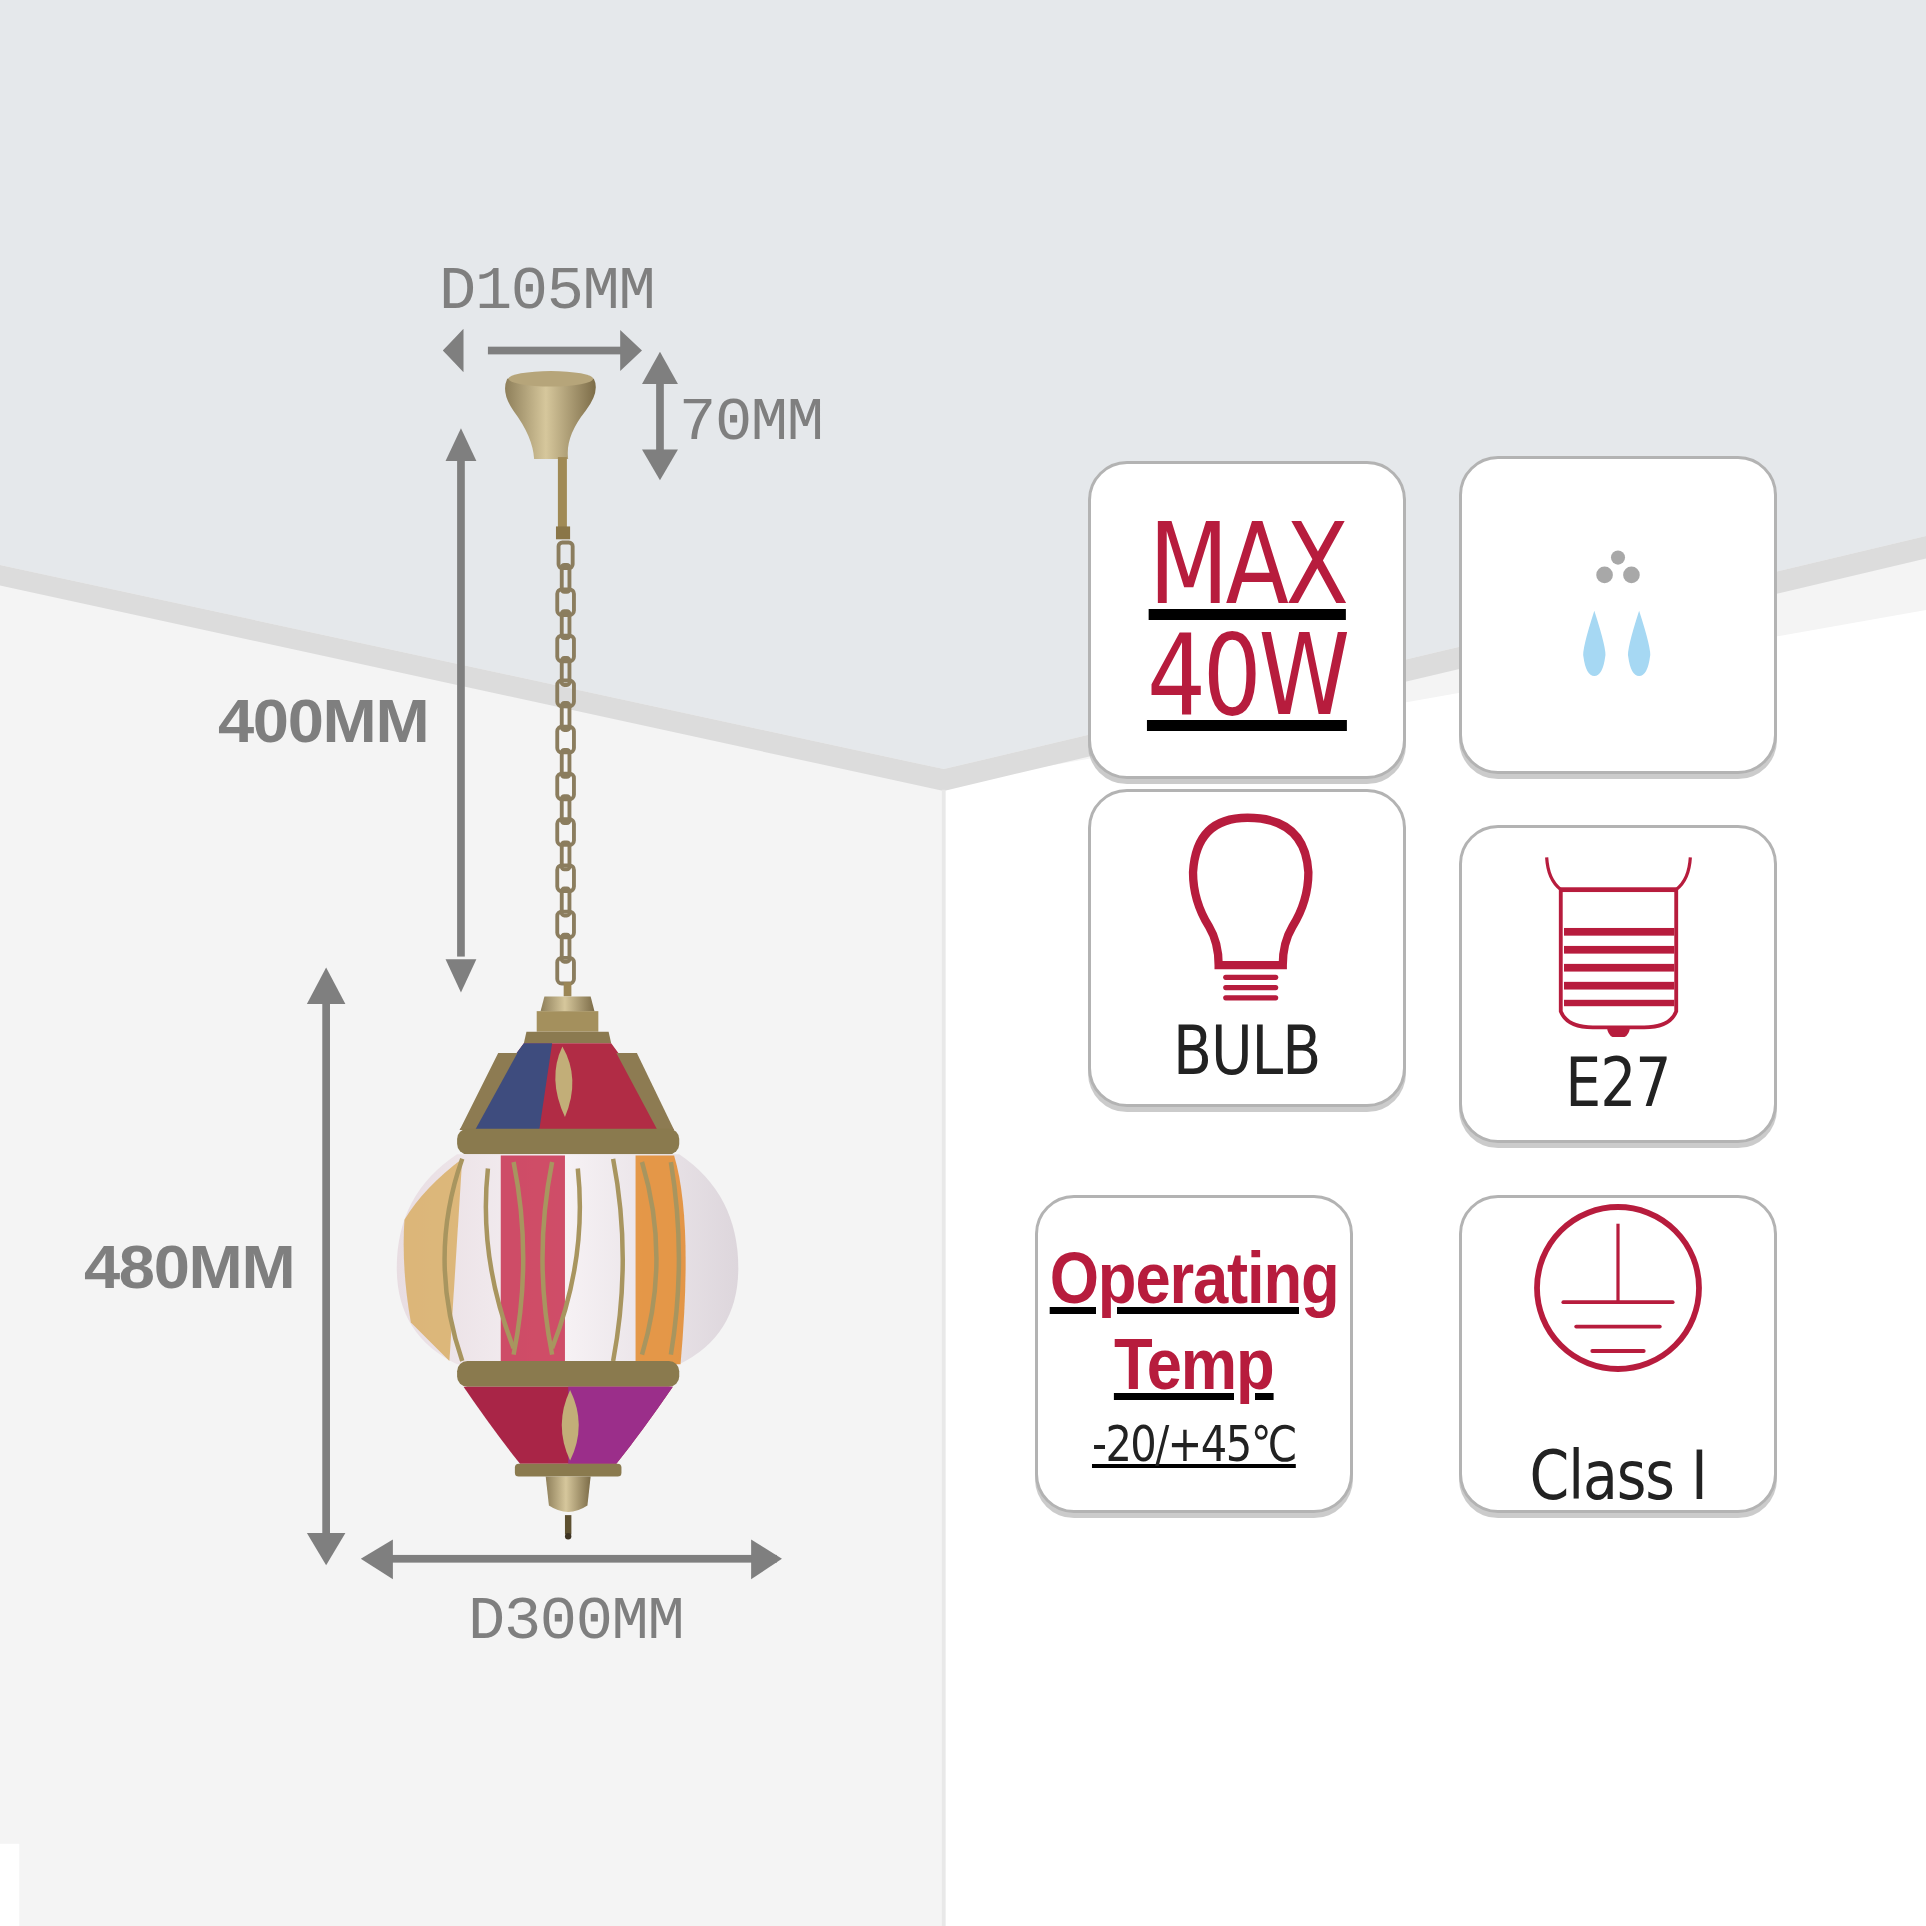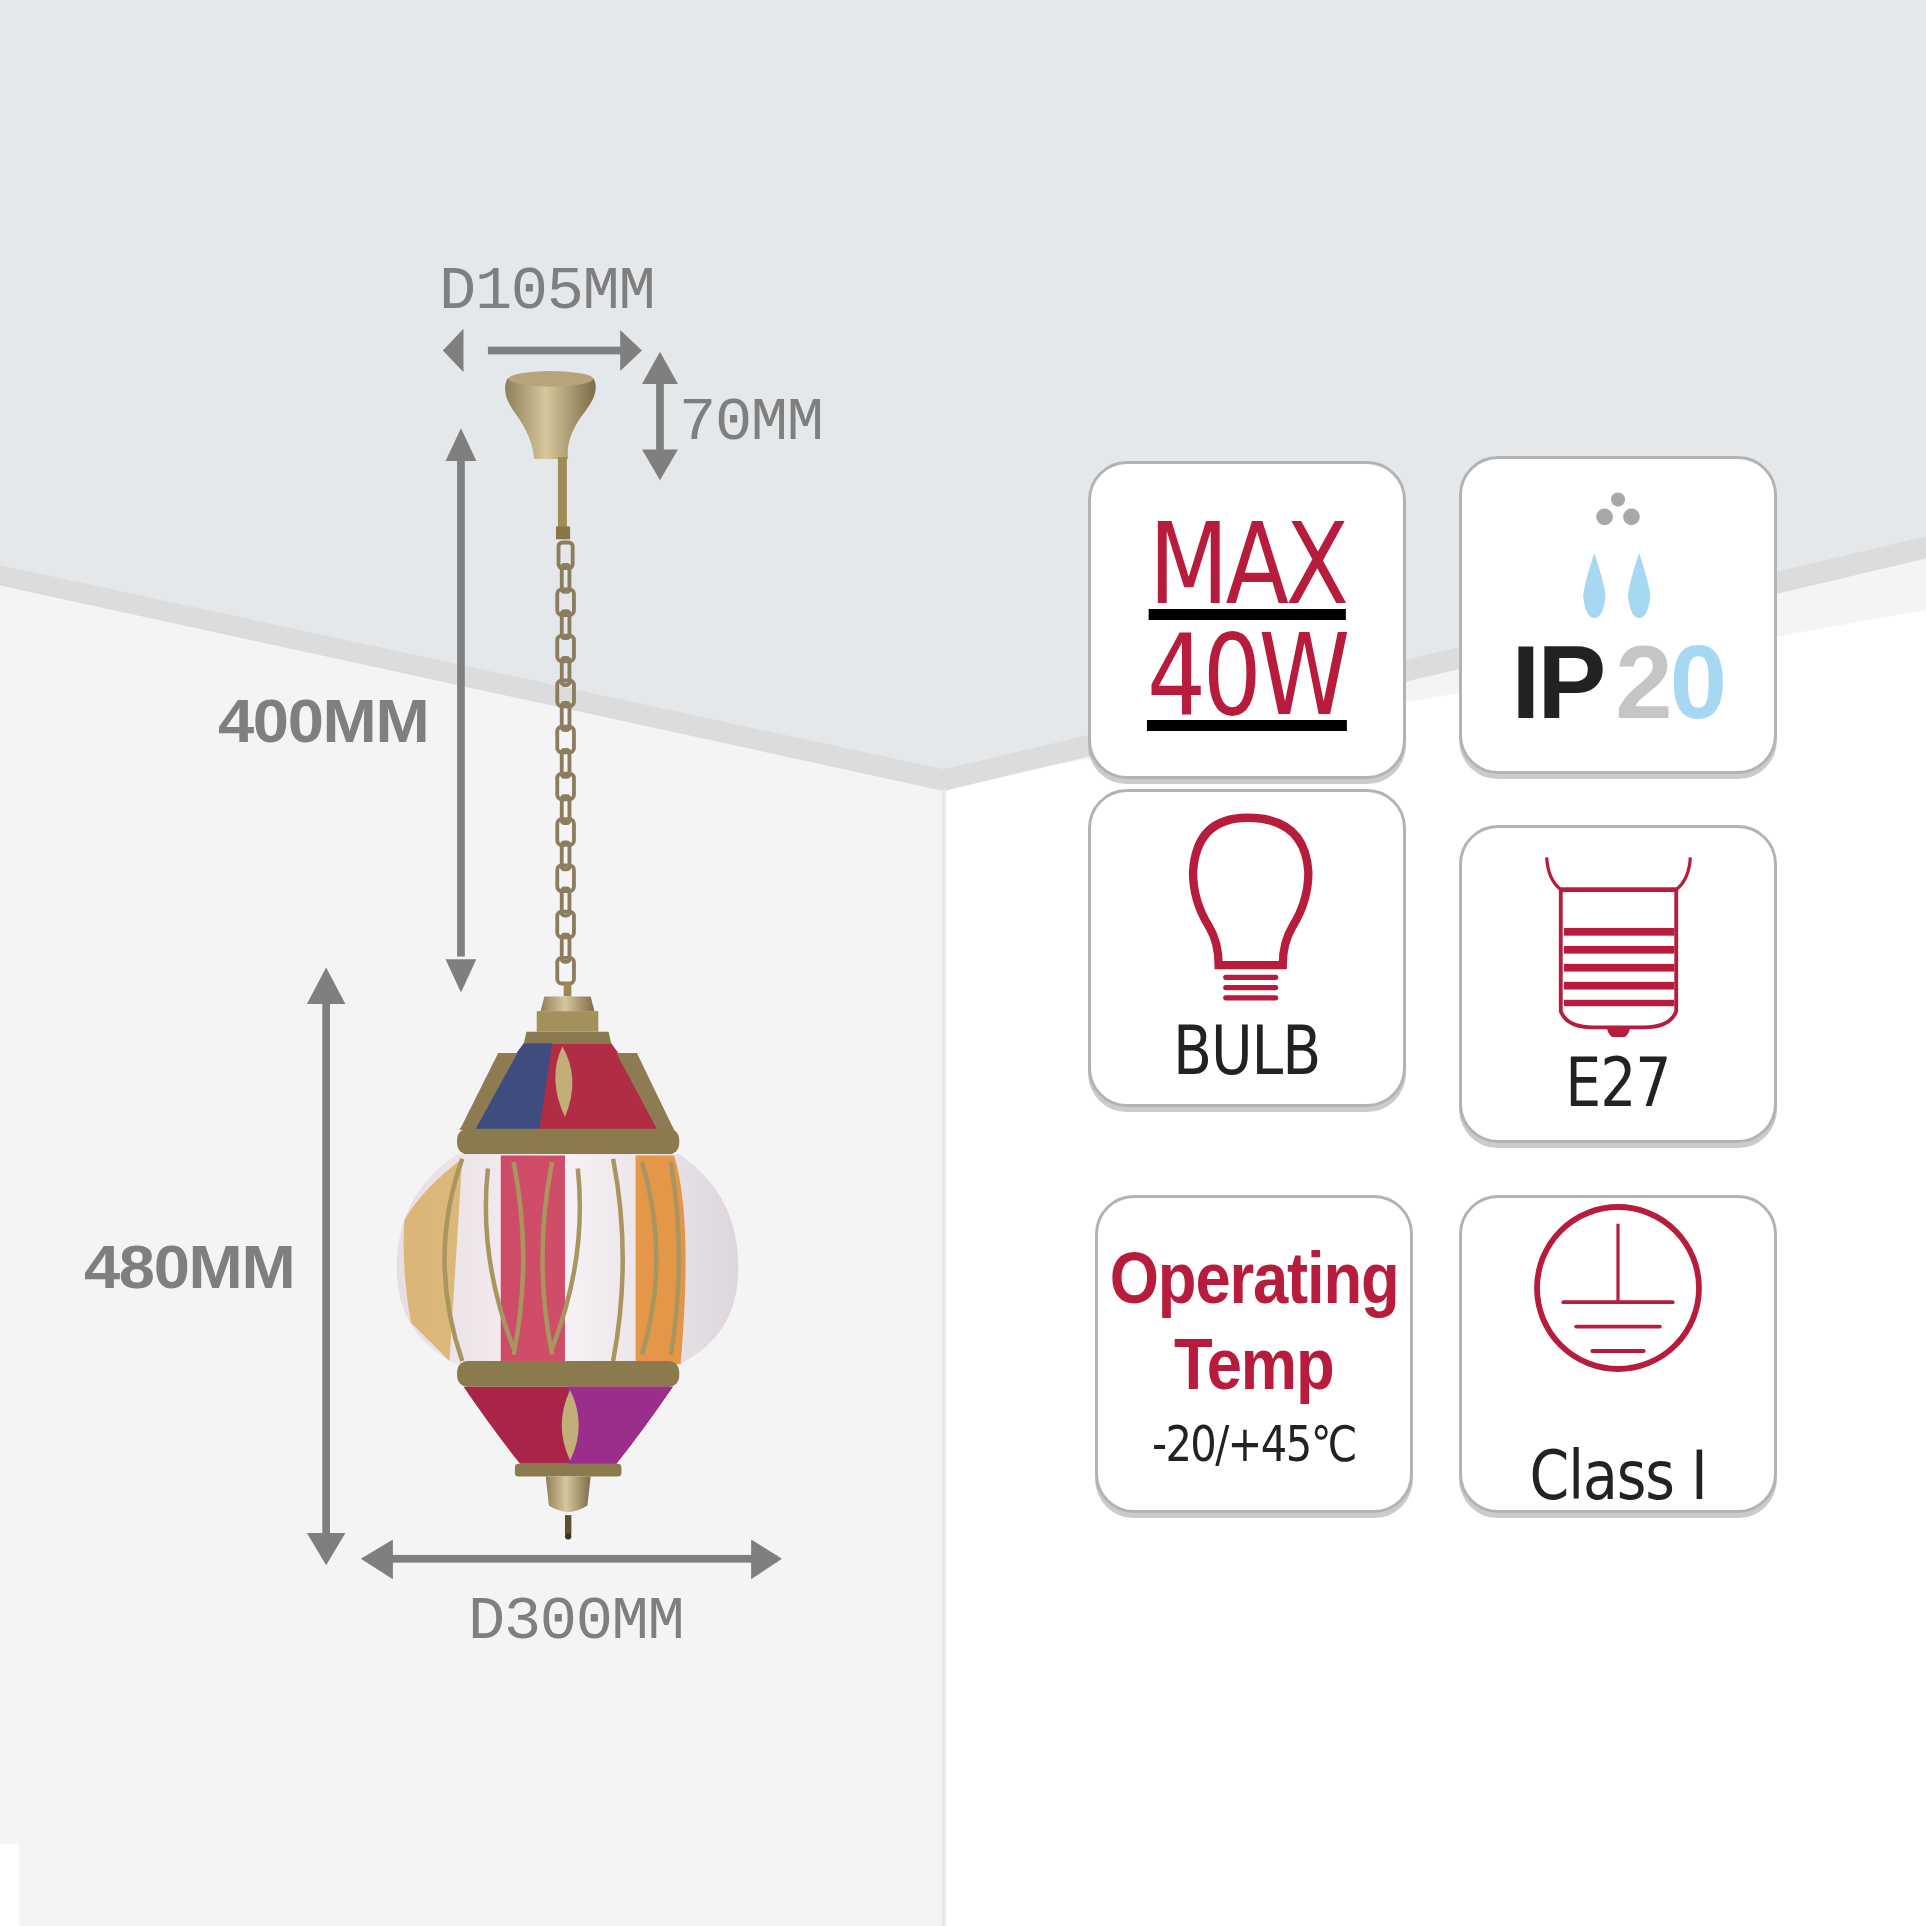--- a/index.html
+++ b/index.html
@@ -153,25 +153,20 @@
 </div>
 
 <div class="card" style="left:1459px;top:456px;">
   <svg width="186" height="128" viewBox="0 0 290 200" xmlns="http://www.w3.org/2000/svg" style="margin-top:-6.4px;">
     <circle cx="145" cy="15" r="11" fill="#a8a8a8"></circle>
     <circle cx="124" cy="42" r="13" fill="#a8a8a8"></circle>
     <circle cx="166" cy="42" r="13" fill="#a8a8a8"></circle>
     <path d="M108,98 Q88,160 91,170 Q95,200 108,200 Q121,200 125,170 Q128,160 108,98 Z" fill="#a6d8f3"></path>
     <path d="M178,98 Q158,160 161,170 Q165,200 178,200 Q191,200 195,170 Q198,160 178,98 Z" fill="#a6d8f3"></path>
   </svg>
-  <div class="ip">
-    <span style="color:#222222;margin-right:11.6px;">IP</span>
-    <span style="color:#c4c6c6;">2</span>
-    <span style="color:#a6d8f3;">0</span>
-  </div>
 </div>
 
 <div class="card" style="left:1088px;top:789px;">
   <svg width="141" height="193" viewBox="0 0 220 300" xmlns="http://www.w3.org/2000/svg">
     <path d="M110,10 Q200,10 205,95 Q205,140 180,180 Q165,205 165,240 L65,240 Q65,205 50,180 Q25,140 25,95 Q30,10 110,10 Z" fill="none" stroke="#b71c3d" stroke-width="13"></path>
     <rect x="72" y="255" width="86" height="8" rx="4" fill="#b71c3d"></rect>
     <rect x="72" y="271" width="86" height="8" rx="4" fill="#b71c3d"></rect>
     <rect x="72" y="287" width="86" height="8" rx="4" fill="#b71c3d"></rect>
   </svg>
   <div class="label" style="margin-top:14px;">BULB</div>
@@ -185,21 +180,21 @@
     <rect x="45" y="120" width="172" height="12" fill="#b71c3d"></rect>
     <rect x="45" y="148" width="172" height="12" fill="#b71c3d"></rect>
     <rect x="45" y="176" width="172" height="12" fill="#b71c3d"></rect>
     <rect x="45" y="204" width="172" height="12" fill="#b71c3d"></rect>
     <rect x="45" y="232" width="172" height="10" fill="#b71c3d"></rect>
     <path d="M112,275 Q114,292 130,292 Q146,292 148,275 Z" fill="#b71c3d"></path>
   </svg>
   <div class="label" style="margin-top:13px;">E27</div>
 </div>
 
-<div class="card" style="left:1095px;top:1195px;">
+<div class="card" style="left:1035px;top:1195px;text-decoration:underline;">
   <div class="red-bold">Operating</div>
   <div class="red-bold">Temp</div>
   <div class="temp">-20/+45℃</div>
 </div>
 
 <div class="card" style="left:1459px;top:1195px;justify-content:space-between;">
   <svg width="180" height="180" viewBox="0 0 280 280" xmlns="http://www.w3.org/2000/svg">
     <circle cx="140" cy="140" r="126" fill="none" stroke="#b71c3d" stroke-width="9"></circle>
     <line x1="140" y1="40" x2="140" y2="162" stroke="#b71c3d" stroke-width="5"></line>
     <line x1="55" y1="162" x2="225" y2="162" stroke="#b71c3d" stroke-width="6" stroke-linecap="round"></line>

